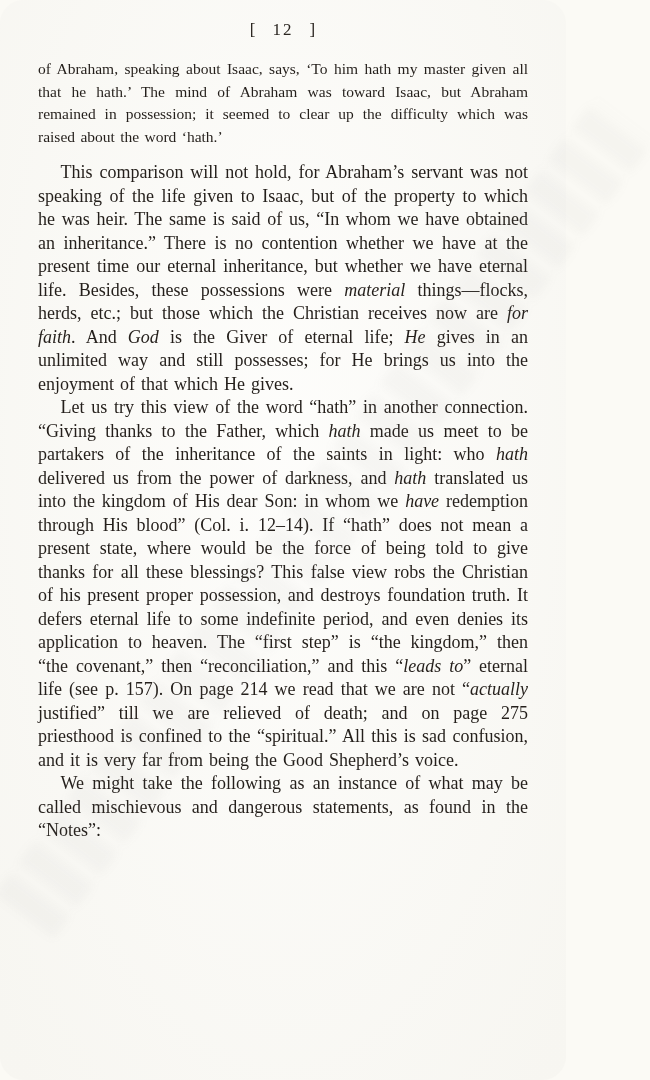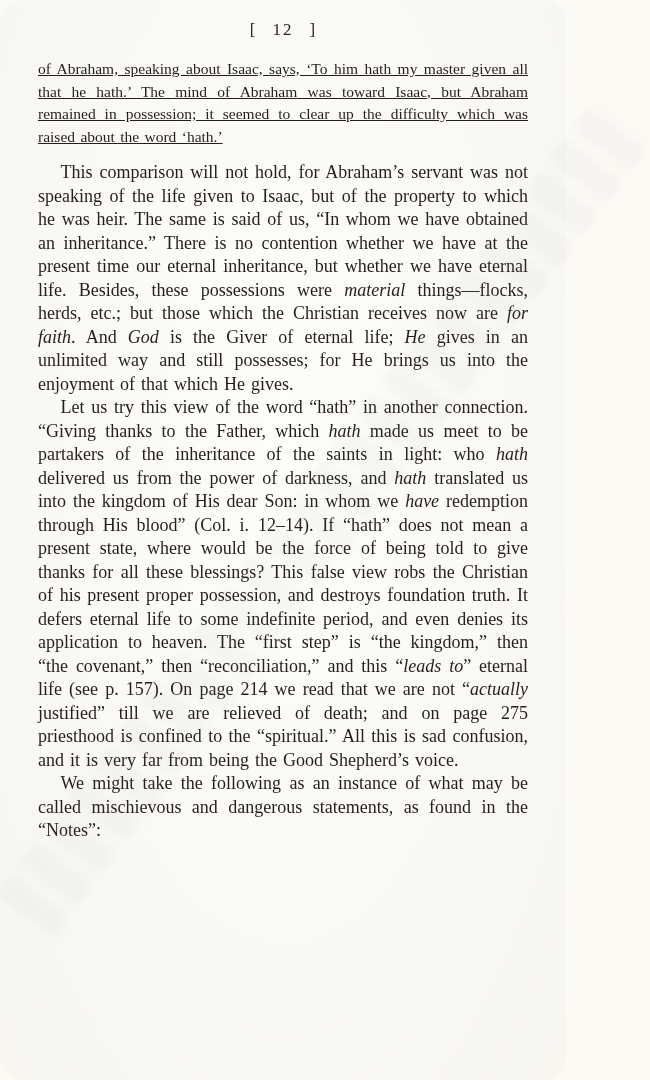--- a/index.html
+++ b/index.html
@@ -49,21 +49,20 @@
   p.body {
     font-size: 18px;
     line-height: 23.5px;
   }
   p.small {
     font-size: 15.5px;
     line-height: 22.5px;
   }
   p.noindent {
     text-indent: 0;
-    text-decoration: underline;
   }
   p.gap-top {
     margin-top: 13px !important;
   }
   p.gap-top-sm {
     margin-top: 8px !important;
   }
   em {
     font-style: italic;
   }

